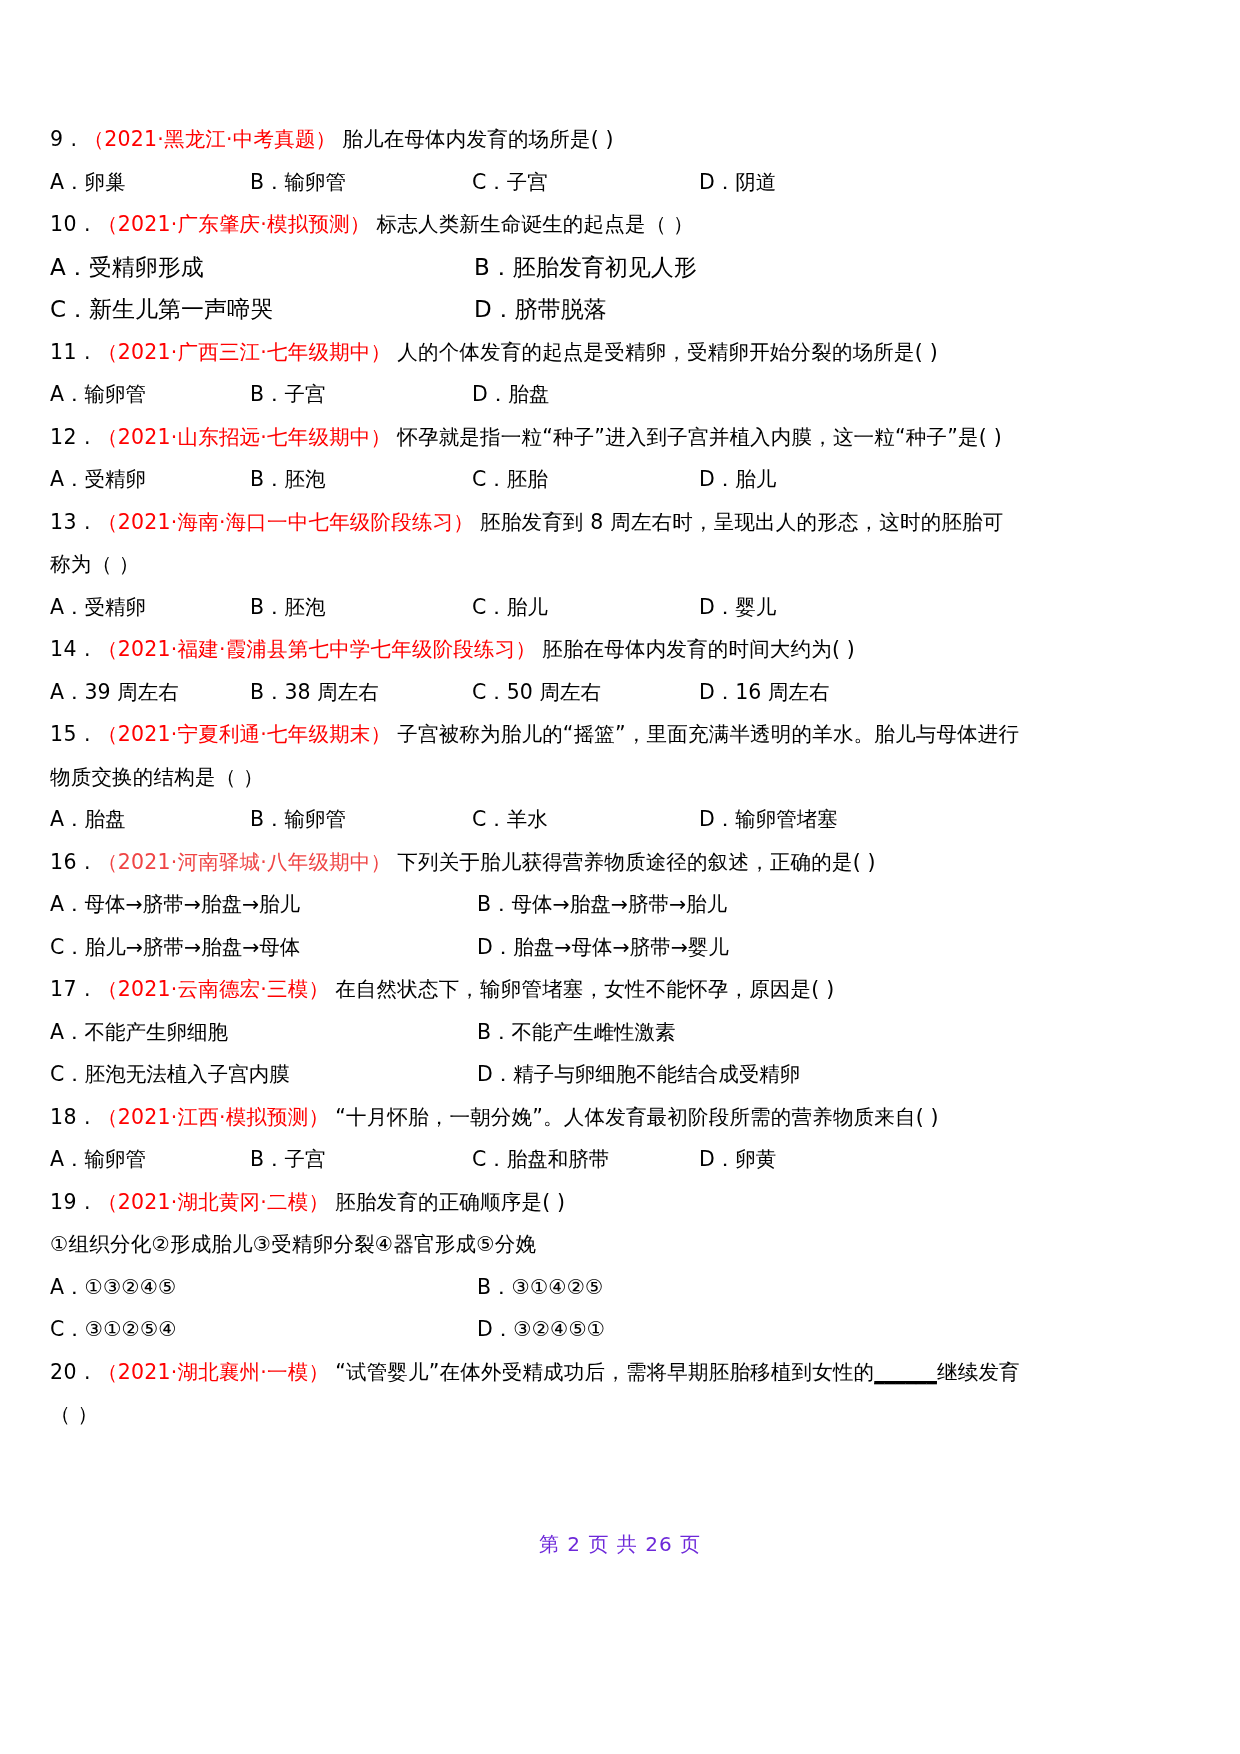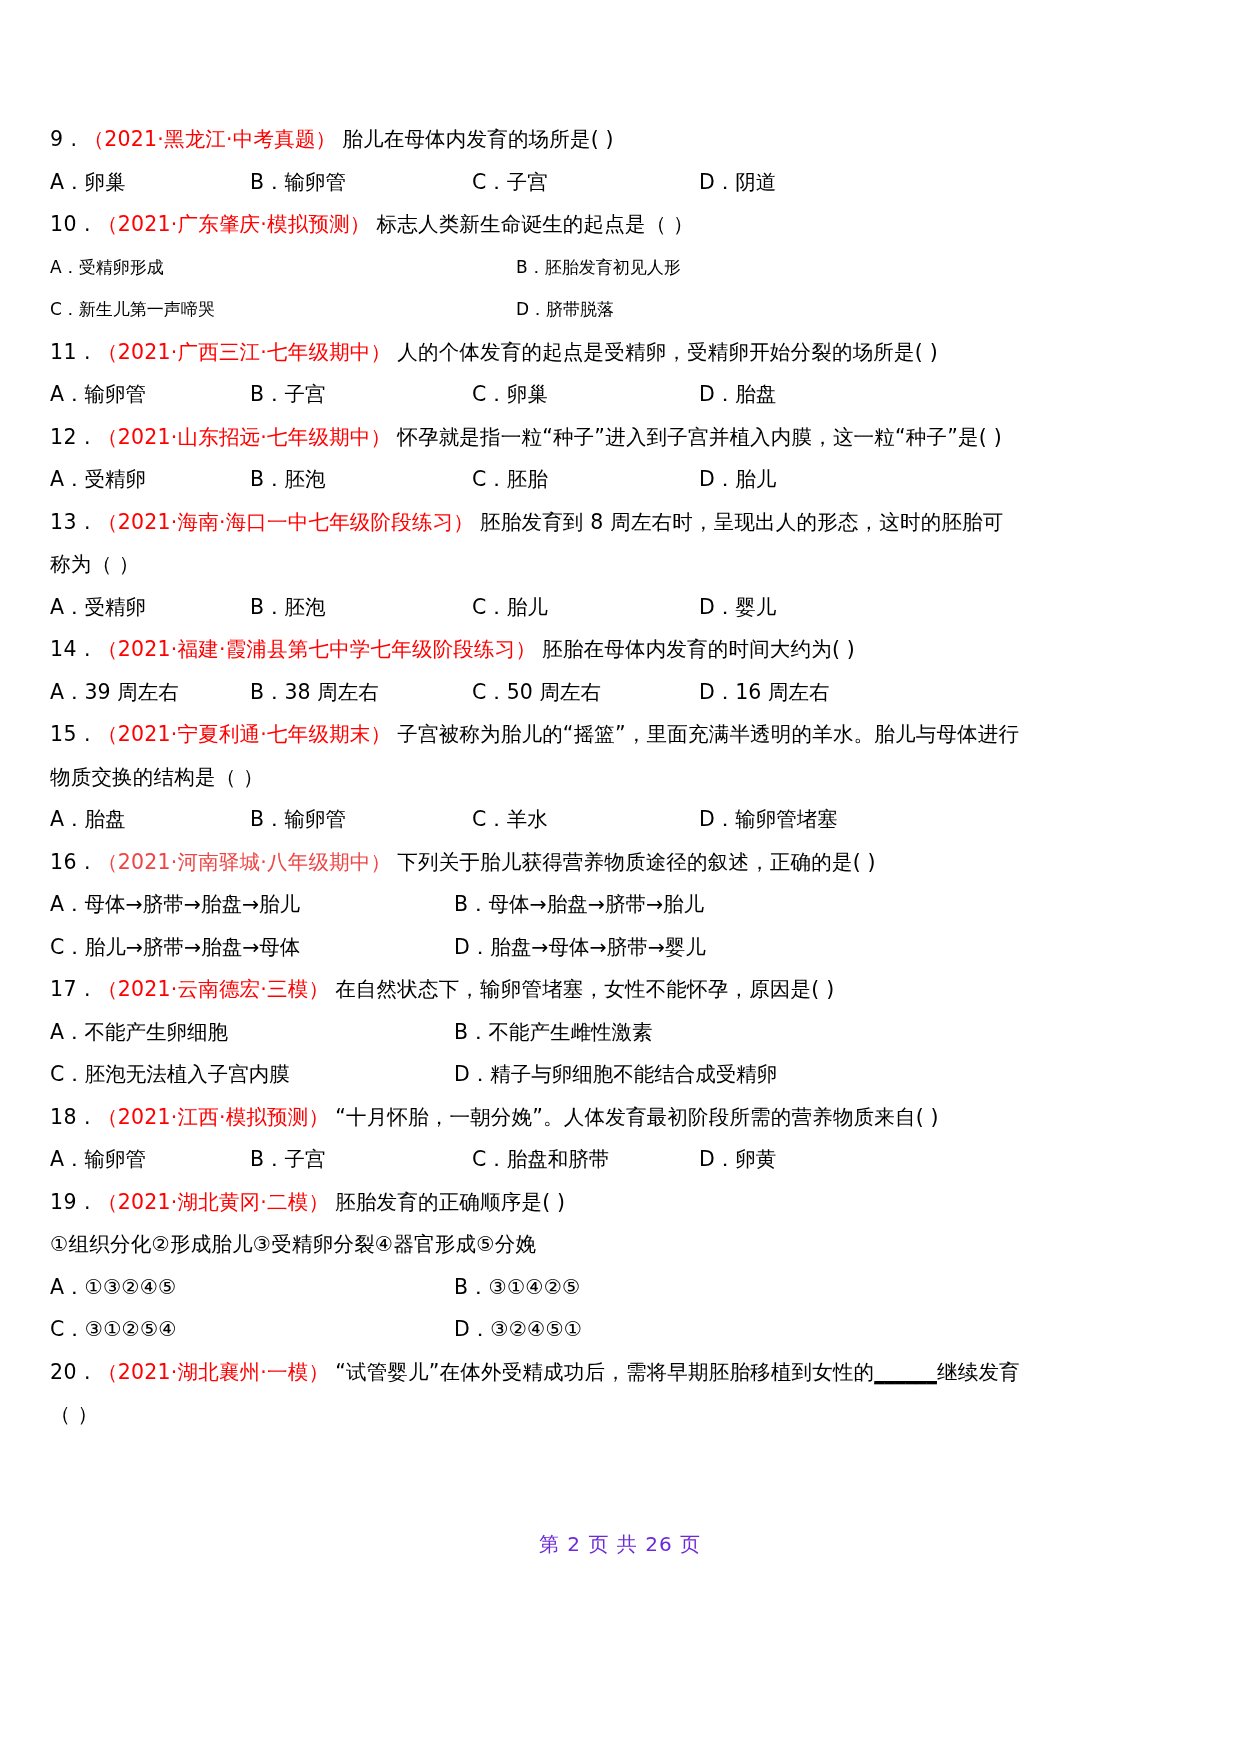--- a/index.html
+++ b/index.html
@@ -45,29 +45,29 @@
   
   .opts4 {
     display: grid;
     grid-template-columns: 200px 222px 227px auto;
     font-size: 20.5px;
     line-height: 42.5px;
   }
   .opts2 {
     display: grid;
     grid-template-columns: 424px auto;
-    font-size: 17px;
-    line-height: 42.5px;
-    gap: 42px;
+    font-size: 23px;
+    line-height: 42.5px;
   }
   .opts2w {
     display: grid;
     grid-template-columns: 404px auto;
     font-size: 20.5px;
     line-height: 42.5px;
+    gap: 23px;
   }
   .opt {
     white-space: nowrap;
   }
   .blank-ul {
     text-decoration: underline;
     text-align: right;
   }
   .footer {
     position: absolute;
@@ -112,21 +112,20 @@
     </div>
   </div>
 
   <div class="q-block">
     <div class="line">
       <span class="qnum">11 .</span><span class="sep-space"></span><span class="src">（2021·广西三江·七年级期中）</span><span class="sep-space"></span><span class="stem">人的个体发育的起点是受精卵，受精卵开始分裂的场所是(    )</span>
     </div>
     <div class="opts4">
       <span class="opt">A．输卵管</span>
       <span class="opt">B．子宫</span>
-      <span class="opt">C．卵巢</span>
       <span class="opt">D．胎盘</span>
     </div>
   </div>
 
   <div class="q-block">
     <div class="line">
       <span class="qnum">12 .</span><span class="sep-space"></span><span class="src">（2021·山东招远·七年级期中）</span><span class="sep-space"></span><span class="stem">怀孕就是指一粒“种子”进入到子宫并植入内膜，这一粒“种子”是(    )</span>
     </div>
     <div class="opts4">
       <span class="opt">A．受精卵</span>

